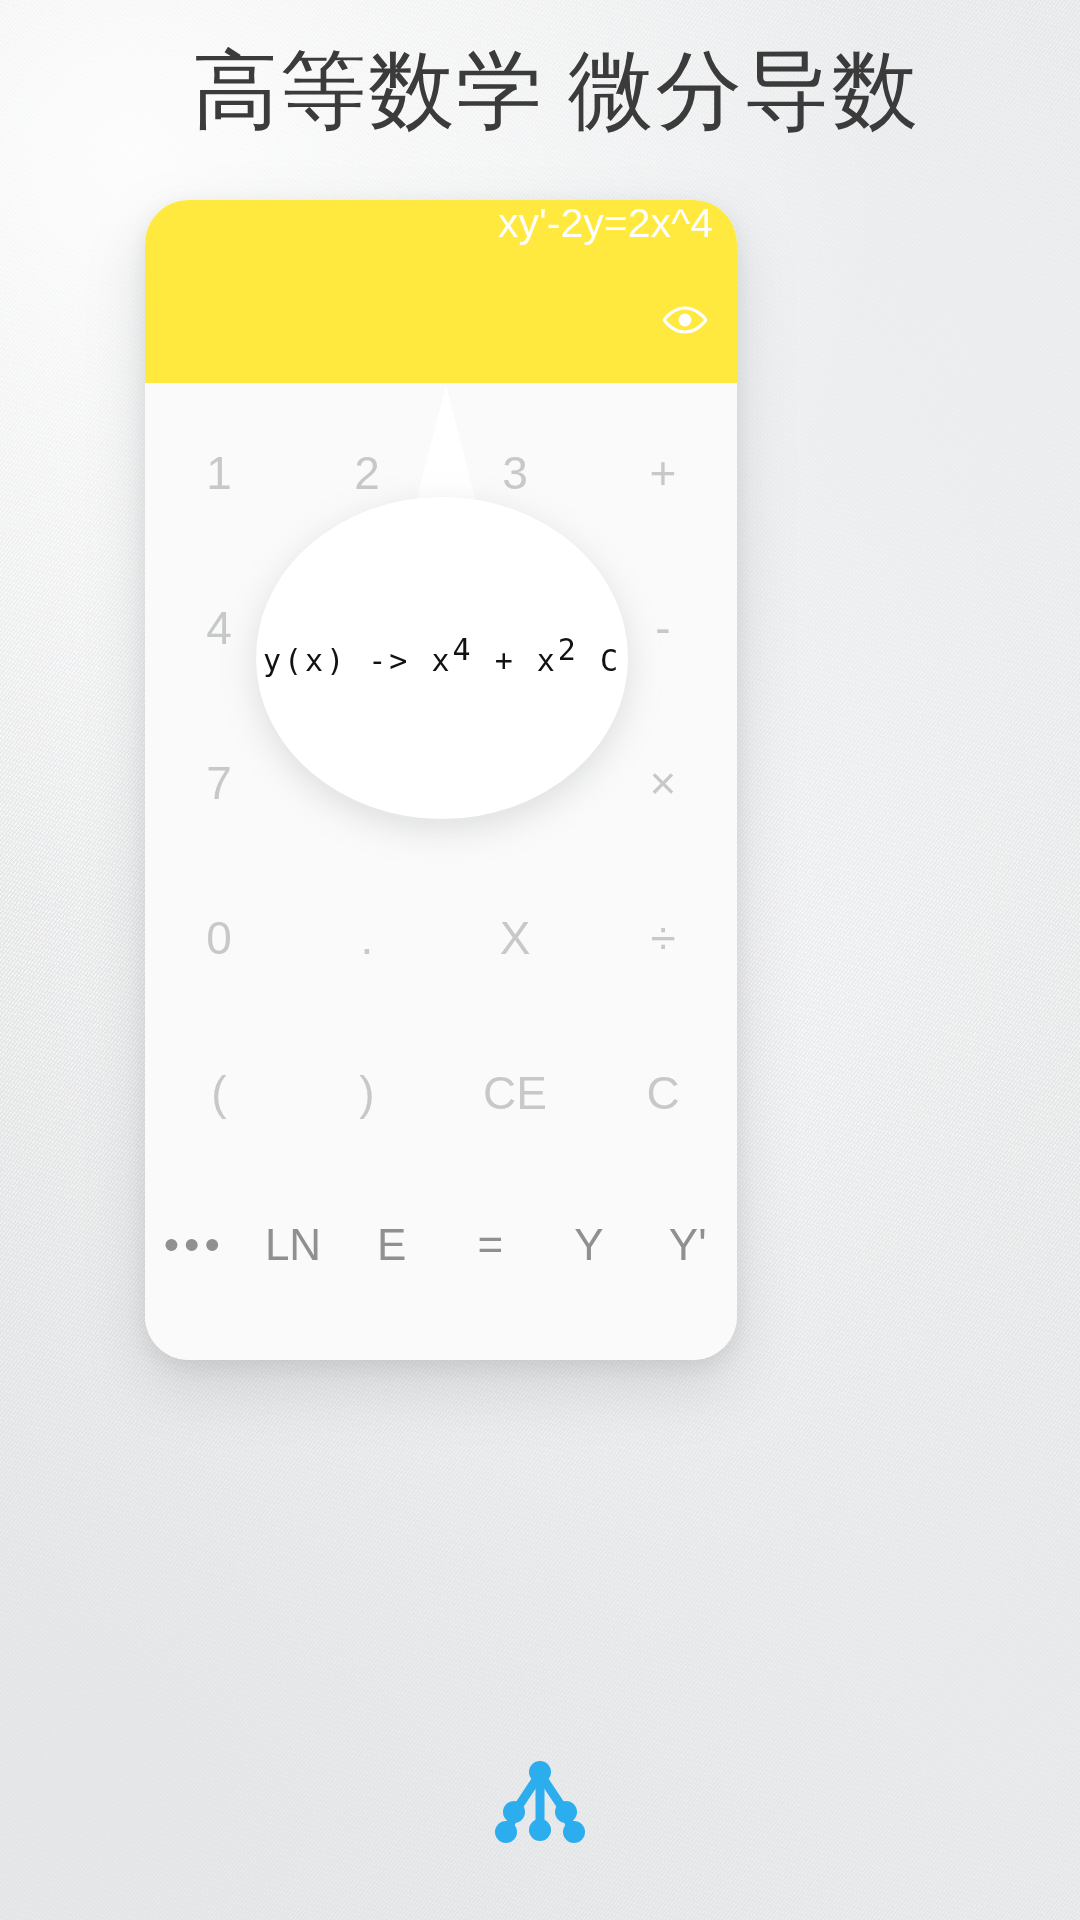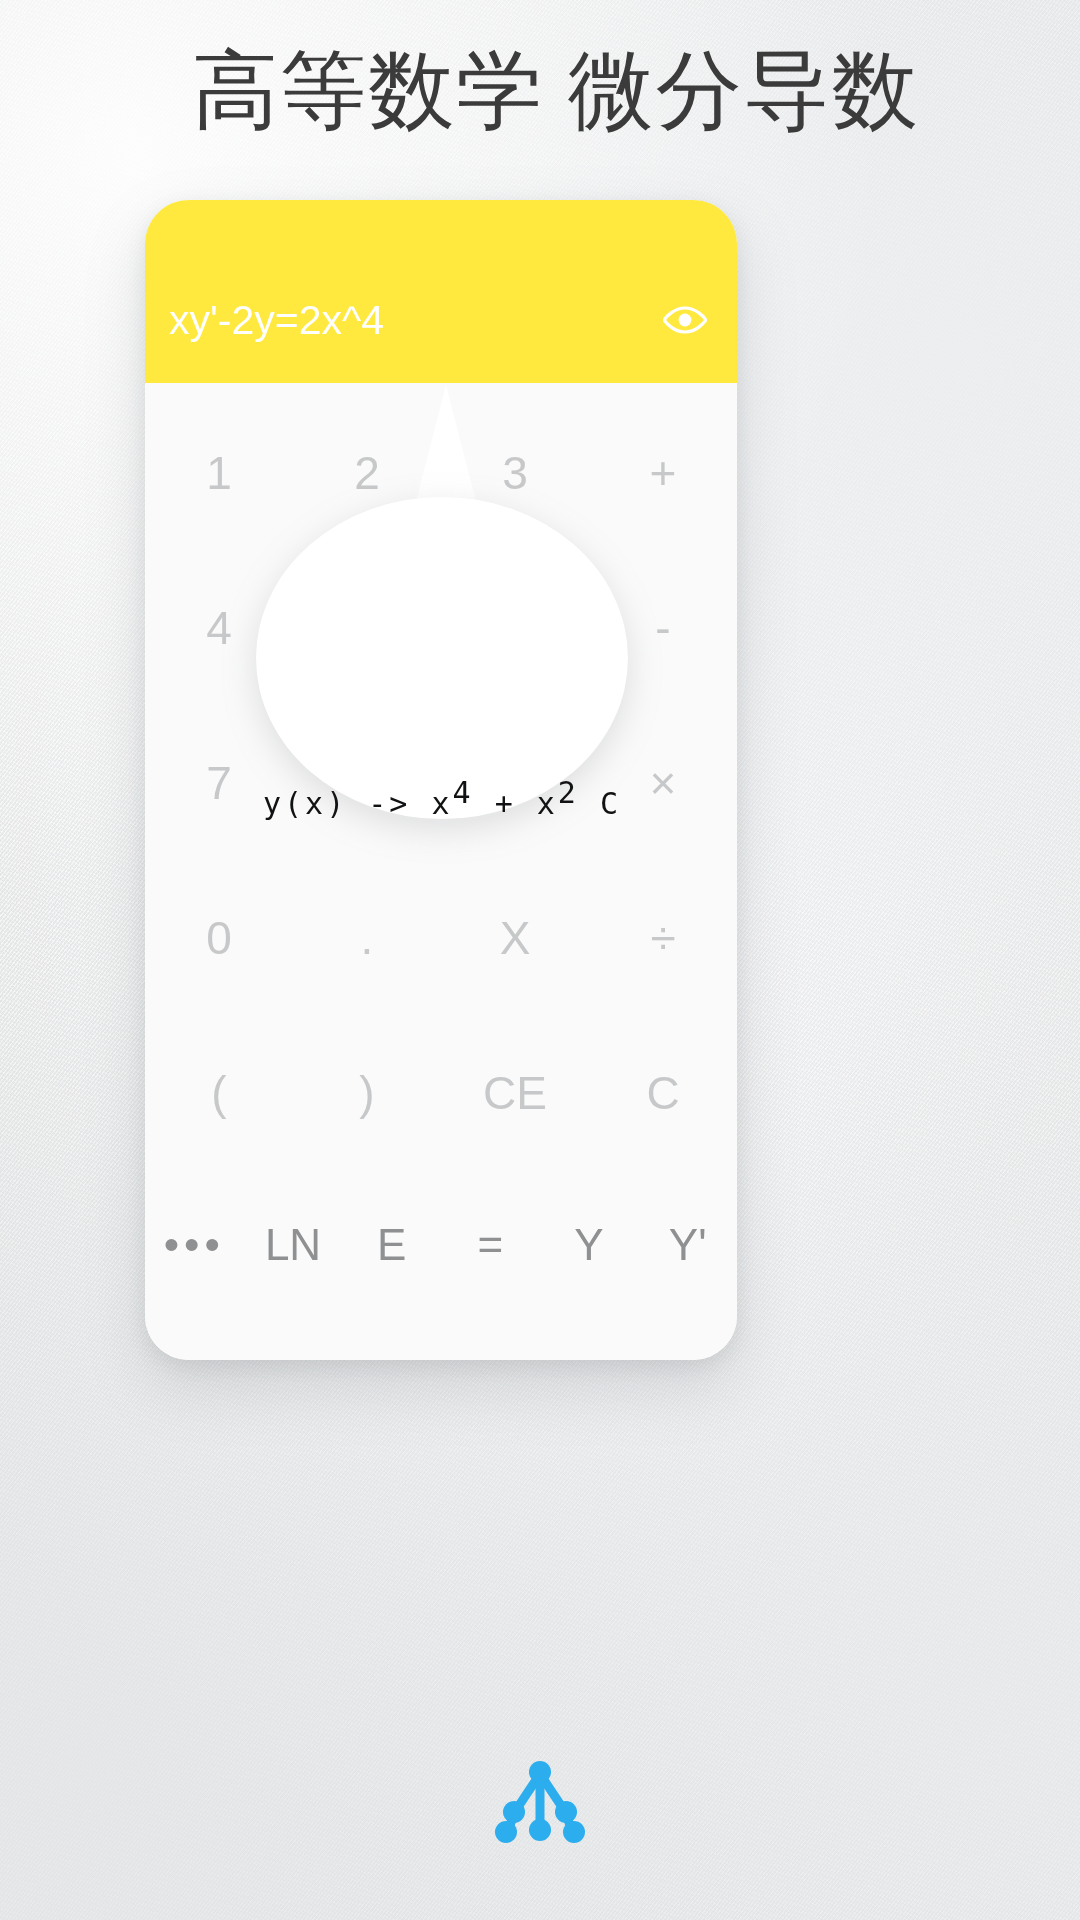--- a/index.html
+++ b/index.html
@@ -75,20 +75,21 @@
 
   
   #display {
     position: relative;
     height: 183px;
     background: #ffe93f;
     display: flex;
     align-items: flex-end;
     padding: 0 24px 40px 24px;
     box-sizing: border-box;
+    flex-direction: column;
   }
   #expression {
     flex: 1;
     color: #ffffff;
     font-size: 41px;
     line-height: 46px;
     letter-spacing: 0px;
     white-space: pre;
   }
   #eye-btn {
@@ -138,21 +139,21 @@
   #bubble {
     position: absolute;
     left: 111px;
     top: 297px;
     width: 372px;
     height: 322px;
     border-radius: 50%;
     background: #ffffff;
     box-shadow: 0 10px 34px rgba(140,143,146,0.26);
     display: flex;
-    align-items: flex-end;
+    align-items: center;
     justify-content: center;
     z-index: 5;
   }
   #bubble-tail {
     position: absolute;
     left: 269px;
     top: 185px;
     width: 0;
     height: 0;
     border-left: 32px solid transparent;

